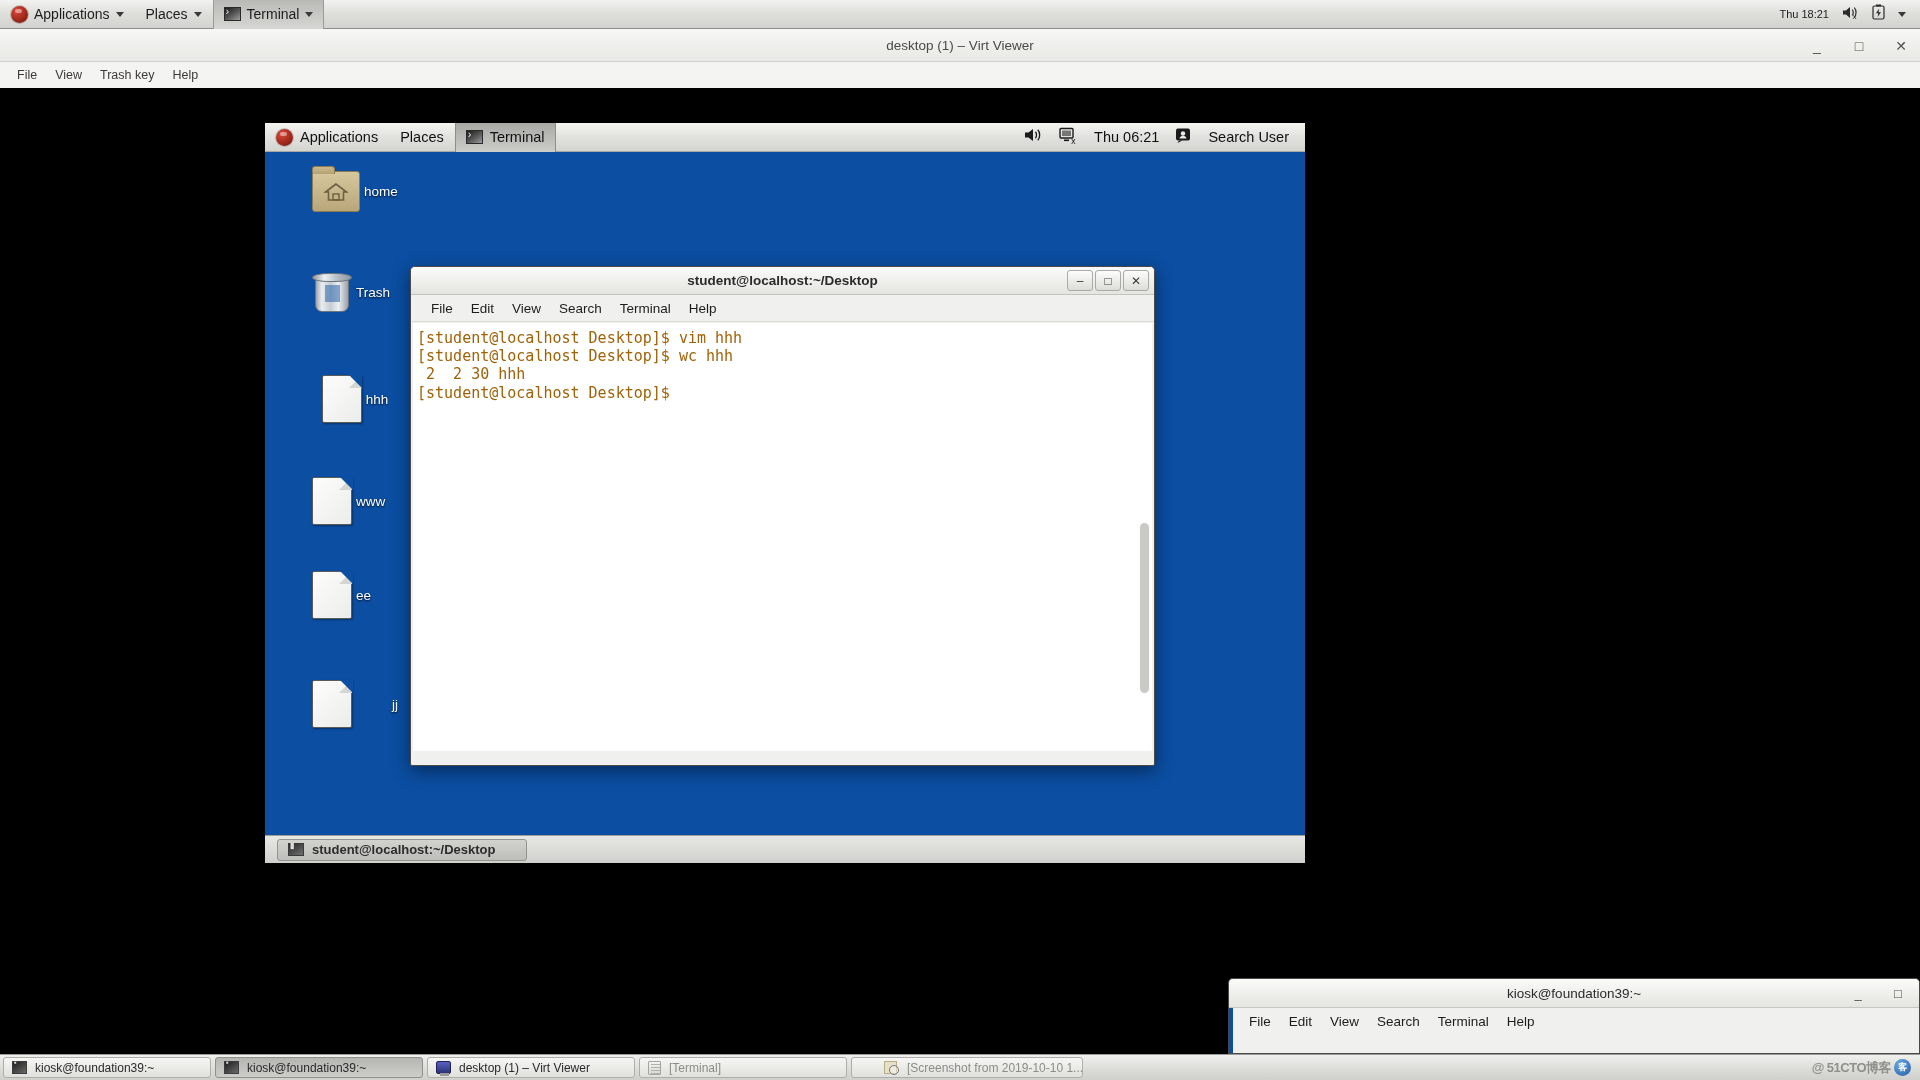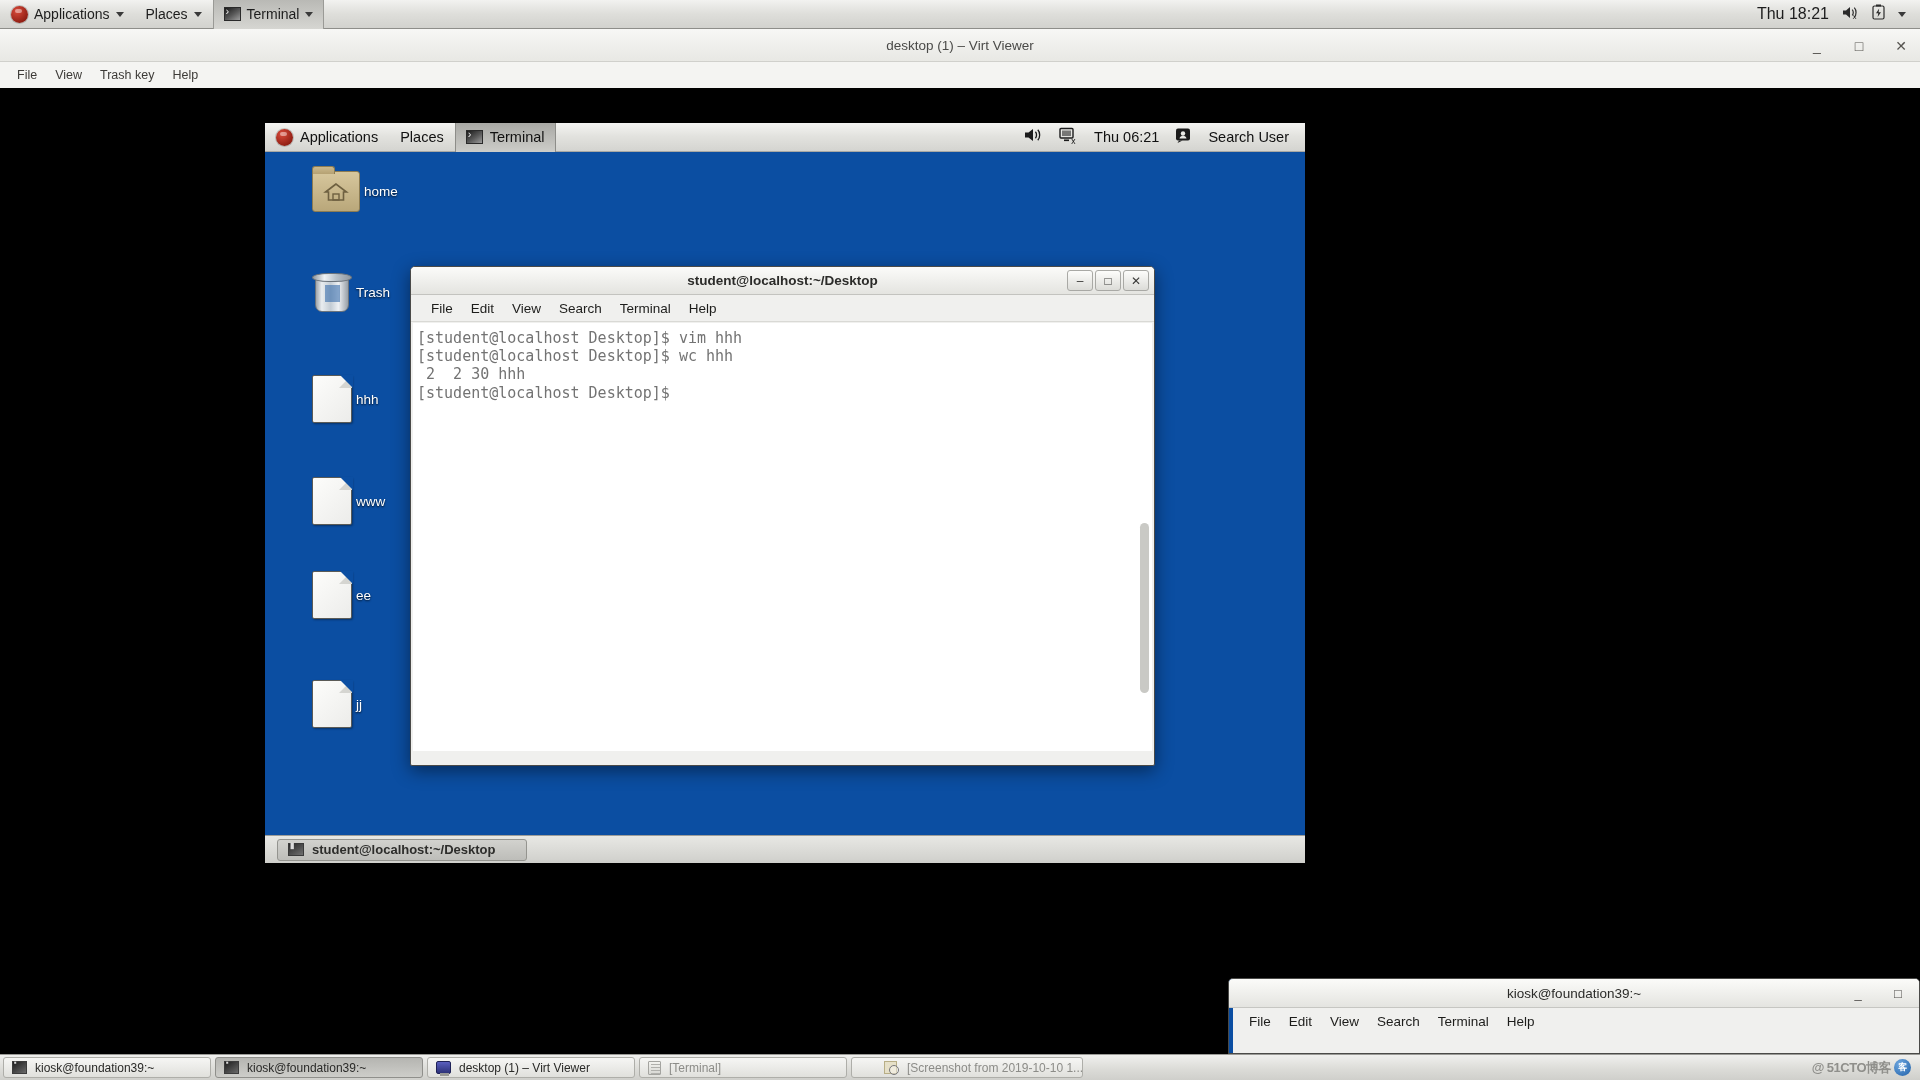--- a/index.html
+++ b/index.html
@@ -35,21 +35,21 @@
     content:""; position:absolute; left:4px; top:3px; width:7px; height:4px;
     border-radius:3px; background:rgba(255,255,255,.45);
   }
   .caret{ width:0;height:0;border-left:4px solid transparent;border-right:4px solid transparent;border-top:5px solid #3a3a3a; }
   .term-mini-icon{
     width:17px;height:14px;background:linear-gradient(145deg,#1a1a1a 0%,#5a5a5a 55%,#9d9d9d 100%);
     border:1px solid #2a2a2a; position:relative;
   }
   .term-mini-icon::before{ content:"›"; position:absolute; left:1px; top:-3px; font-size:11px; color:#e8e8e8; }
   #host-tray{ margin-left:auto; display:flex; align-items:center; gap:13px; padding-right:14px; }
-  #host-tray .tray-text{ font-size:16px; color:#1d1d1d; }
+  #host-tray .tray-text{ font-size:11px; color:#1d1d1d; }
 
   .ico{ display:inline-block; vertical-align:middle; }
 
   
   #virt-viewer{
     position:absolute; left:0; top:29px; width:1920px; height:1025px;
     background:#f4f4f2;
   }
   #vv-titlebar{
     position:relative; height:33px;
@@ -178,21 +178,21 @@
   }
   .gterm-menu{ font-size:13.5px; color:#1d1d1b; padding:2px 9px; }
   #gterm-body{
     position:absolute; left:2px; top:56px; right:2px; bottom:14px;
     background:#ffffff;
     padding:6px 4px 0 4px;
     overflow:hidden;
   }
   #gterm-lines{
     font-family:"DejaVu Sans Mono","Liberation Mono",monospace;
-    font-size:15px; line-height:18.2px; color:#737373;
+    font-size:15px; line-height:18.2px; color:#a16207;
     white-space:pre;
   }
   #gterm-scrollbar{
     position:absolute; right:3px; top:200px; width:9px; height:170px;
     background:#c9c9c5; border-radius:5px;
   }
   #gterm-bottom{
     position:absolute;left:2px;right:2px;bottom:0;height:14px;background:#f0f0ee;
   }
 
@@ -419,36 +419,36 @@
       </div>
 
       <div class="dicon" style="left:47px; top:148px;">
         <div class="trash-can">
           <div class="trash-body"></div>
           <div class="trash-lid"></div>
         </div>
         <span class="lbl">Trash</span>
       </div>
 
-      <div class="dicon" style="left:47px; top:252px;">
+      <div class="dicon" style="left:47px; top:252px;justify-content:center;">
         <div class="file-doc"></div>
         <span class="lbl">hhh</span>
       </div>
 
       <div class="dicon" style="left:47px; top:354px;">
         <div class="file-doc"></div>
         <span class="lbl">www</span>
       </div>
 
       <div class="dicon" style="left:47px; top:448px;">
         <div class="file-doc"></div>
         <span class="lbl">ee</span>
       </div>
 
-      <div class="dicon" style="left:47px; top:557px;">
+      <div class="dicon" style="left:47px; top:557px;justify-content:space-between;">
         <div class="file-doc"></div>
         <span class="lbl">jj</span>
       </div>
 
       <div id="guest-taskbar">
         <div id="guest-task-btn">
           <span class="task-term-ico ico"></span>
           <span>student@localhost:~/Desktop</span>
         </div>
       </div>

